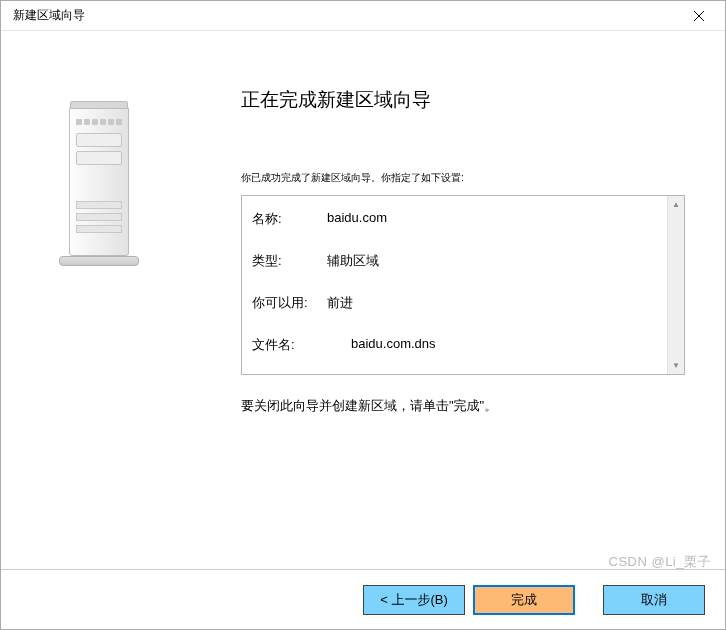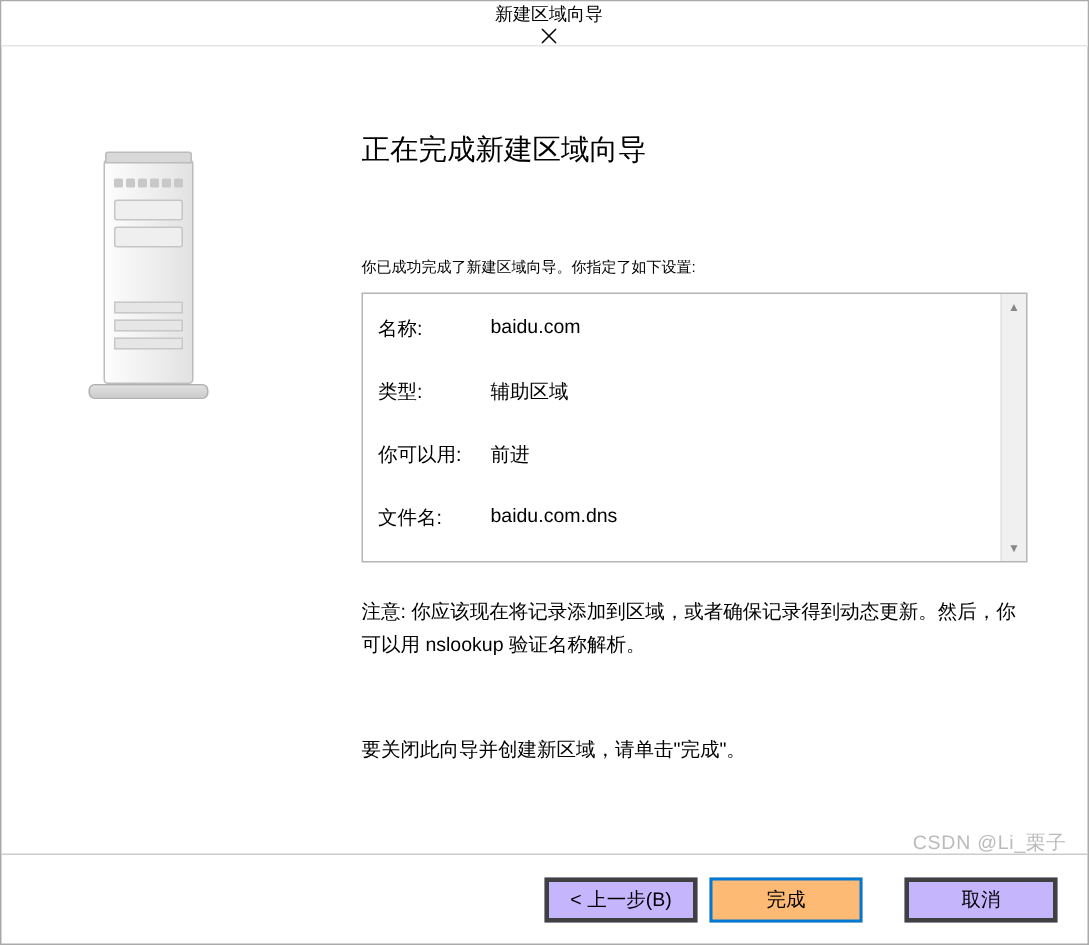--- a/index.html
+++ b/index.html
@@ -17,21 +17,20 @@
       flex-direction: column;
       position: relative;
     }
     .titlebar {
       height: 30px;
       display: flex;
       align-items: center;
       padding: 0 6px 0 12px;
       border-bottom: 1px solid #e5e5e5;
       background: #fff;
-      flex-direction: column;
     }
     .titlebar .title {
       flex: 1;
       font-size: 12px;
     }
     .close-btn {
       width: 40px;
       height: 28px;
       display: flex;
       align-items: center;
@@ -146,21 +145,21 @@
     }
     .settings-content {
       flex: 1;
       padding: 14px 10px;
     }
     .settings-row {
       display: flex;
       font-size: 13px;
       margin-bottom: 24px;
     }
-    .settings-row:last-child { margin-bottom: 0; }
+    .settings-row:last-child { margin-bottom: 0; gap: 24px; }
     .settings-label {
       width: 75px;
       flex-shrink: 0;
     }
     .settings-value { }
     .note {
       font-size: 13px;
       line-height: 1.7;
       margin-bottom: 50px;
     }
@@ -172,22 +171,22 @@
       height: 60px;
       display: flex;
       align-items: center;
       justify-content: flex-end;
       padding-right: 20px;
       gap: 8px;
     }
     .btn {
       min-width: 102px;
       height: 30px;
-      border: 3px solid #404040;
-      background: #c4b5fd;
+      border: 1px solid #404040;
+      background: #7dd3fc;
       font-family: inherit;
       font-size: 13px;
       cursor: pointer;
       padding: 0 12px;
     }
     .btn.primary {
       border: 2px solid #0078d7;
       background: #fdba74;
     }
     .btn.cancel { margin-left: 20px; }
@@ -260,21 +259,20 @@
             <span class="settings-label">文件名:</span>
             <span class="settings-value">baidu.com.dns</span>
           </div>
         </div>
         <div class="settings-scroll">
           <div class="scroll-arrow">▲</div>
           <div class="scroll-arrow">▼</div>
         </div>
       </div>
 
-      <div class="note">注意: 你应该现在将记录添加到区域，或者确保记录得到动态更新。然后，你可以用 nslookup 验证名称解析。</div>
       <div class="instruct">要关闭此向导并创建新区域，请单击"完成"。</div>
     </div>
 
   </div>
 
   <div class="footer">
     <button class="btn">&lt; 上一步(B)</button>
     <button class="btn primary">完成</button>
     <button class="btn cancel">取消</button>
   </div>

